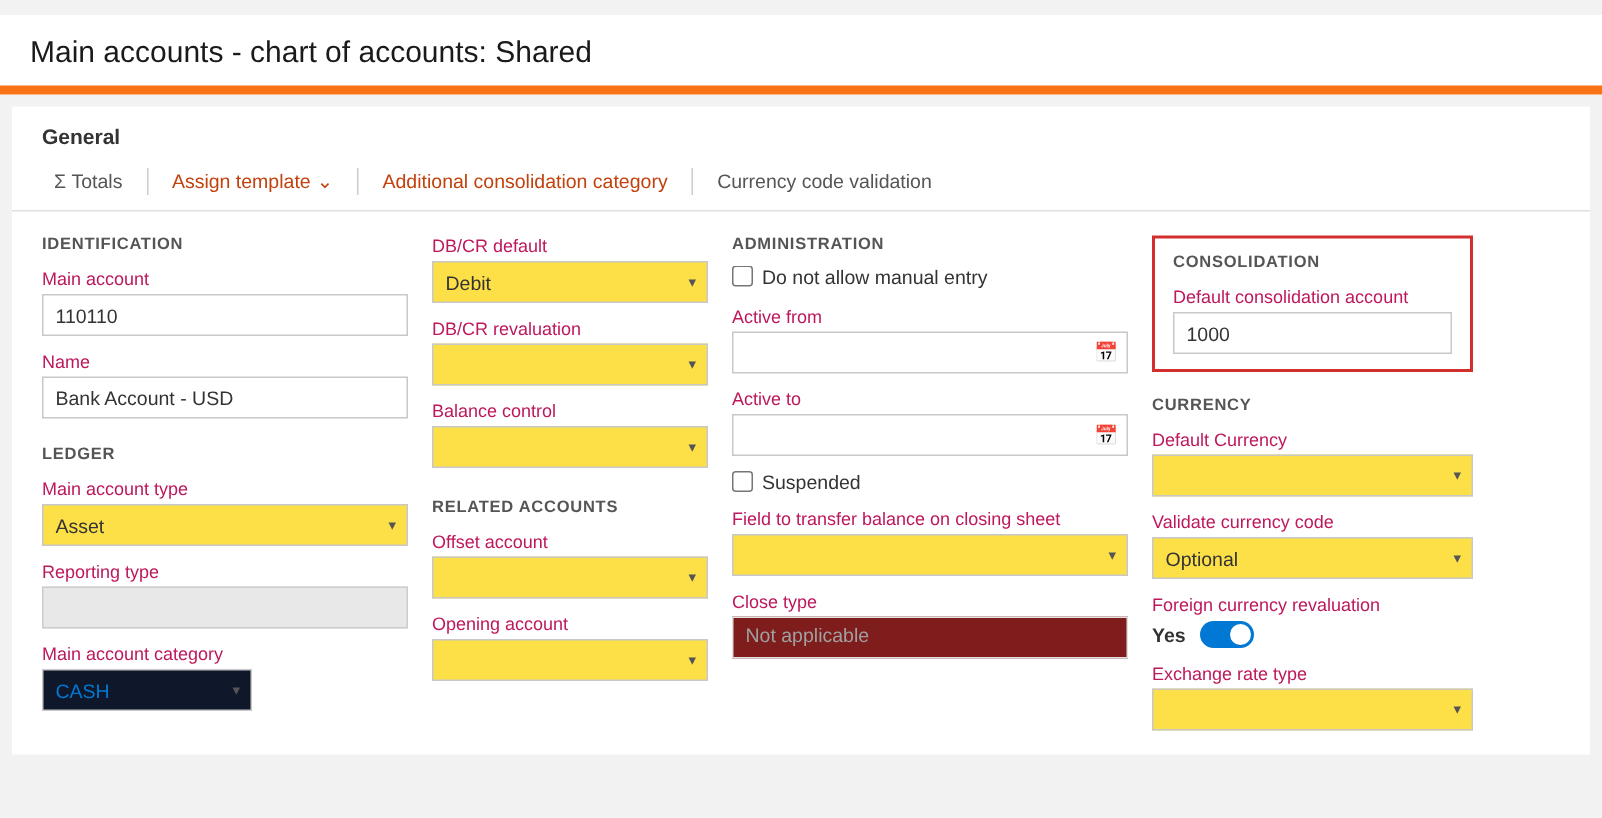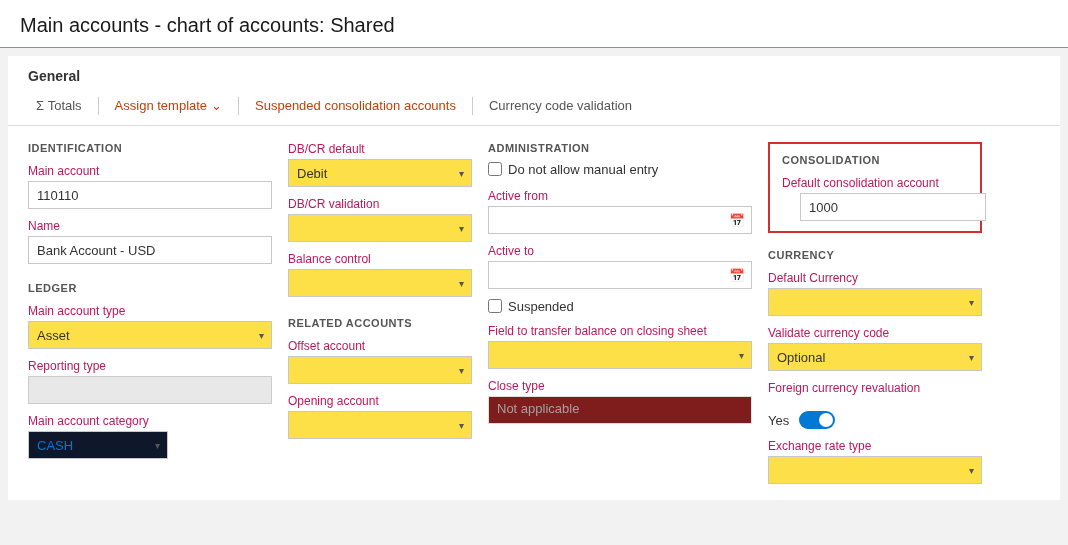--- a/index.html
+++ b/index.html
@@ -5,21 +5,22 @@
     * { box-sizing: border-box; margin: 0; padding: 0; }
     body {
       font-family: 'Segoe UI', Arial, sans-serif;
       font-size: 13px;
       background: #f2f2f2;
       color: #333;
     }
     .page-header {
       background: #fff;
       padding: 14px 20px 10px 20px;
-      border-bottom: 1px solid #f97316;
+      border-bottom: 6px solid #f97316;
+      margin-top: 10px;
     }
     .page-title {
       font-size: 20px;
       font-weight: 300;
       color: #1a1a1a;
     }
     .content-area {
       background: #fff;
       margin: 8px;
       padding: 0;
@@ -168,21 +169,22 @@
     .consolidation-box {
       border: 2px solid #d32f2f;
       padding: 10px 12px;
       background: #fff;
       margin-top: 0;
     }
     .toggle-row {
       display: flex;
       align-items: center;
       gap: 10px;
-      margin-top: 16px;
+      margin-top: 4px;
+      font-weight: bold;
     }
     .toggle-label {
       font-size: 13px;
       color: #333;
     }
     .toggle {
       position: relative;
       width: 36px;
       height: 18px;
       display: inline-block;
@@ -237,21 +239,21 @@
     <div class="toolbar-item">
       <span>Σ  Totals</span>
     </div>
     <div class="toolbar-sep"></div>
     <div class="toolbar-item link">
       <span>Assign template</span>
       <span>⌄</span>
     </div>
     <div class="toolbar-sep"></div>
     <div class="toolbar-item link">
-      <span>Suspended consolidation accounts</span>
+      <span>Additional consolidation category</span>
     </div>
     <div class="toolbar-sep"></div>
     <div class="toolbar-item">
       <span>Currency code validation</span>
     </div>
   </div>
 
   <div class="form-grid">
 
     <div class="form-col">
@@ -295,21 +297,21 @@
     <div class="form-col">
       <div class="field-label" style="margin-top:0;">DB/CR default</div>
       <div class="select-wrapper">
         <select>
           <option>Debit</option>
           <option>Credit</option>
         </select>
         <span class="select-chevron">▾</span>
       </div>
 
-      <div class="field-label">DB/CR validation</div>
+      <div class="field-label">DB/CR revaluation</div>
       <div class="select-wrapper">
         <select>
           <option></option>
           <option>Debit</option>
           <option>Credit</option>
         </select>
         <span class="select-chevron">▾</span>
       </div>
 
       <div class="field-label">Balance control</div>
@@ -375,21 +377,21 @@
       </div>
 
       <div class="field-label">Close type</div>
       <div class="disabled-input">Not applicable</div>
     </div>
 
     <div class="form-col">
       <div class="consolidation-box">
         <div class="field-group-label" style="margin-top:0;">CONSOLIDATION</div>
         <div class="field-label">Default consolidation account</div>
-        <input type="text" style="width: 100%; margin-left: 18px;" value="1000">
+        <input type="text" style="width: 100%;" value="1000">
       </div>
 
       <div class="field-group-label" style="margin-top:16px;">CURRENCY</div>
 
       <div class="field-label">Default Currency</div>
       <div class="select-wrapper">
         <select>
           <option></option>
         </select>
         <span class="select-chevron">▾</span>

